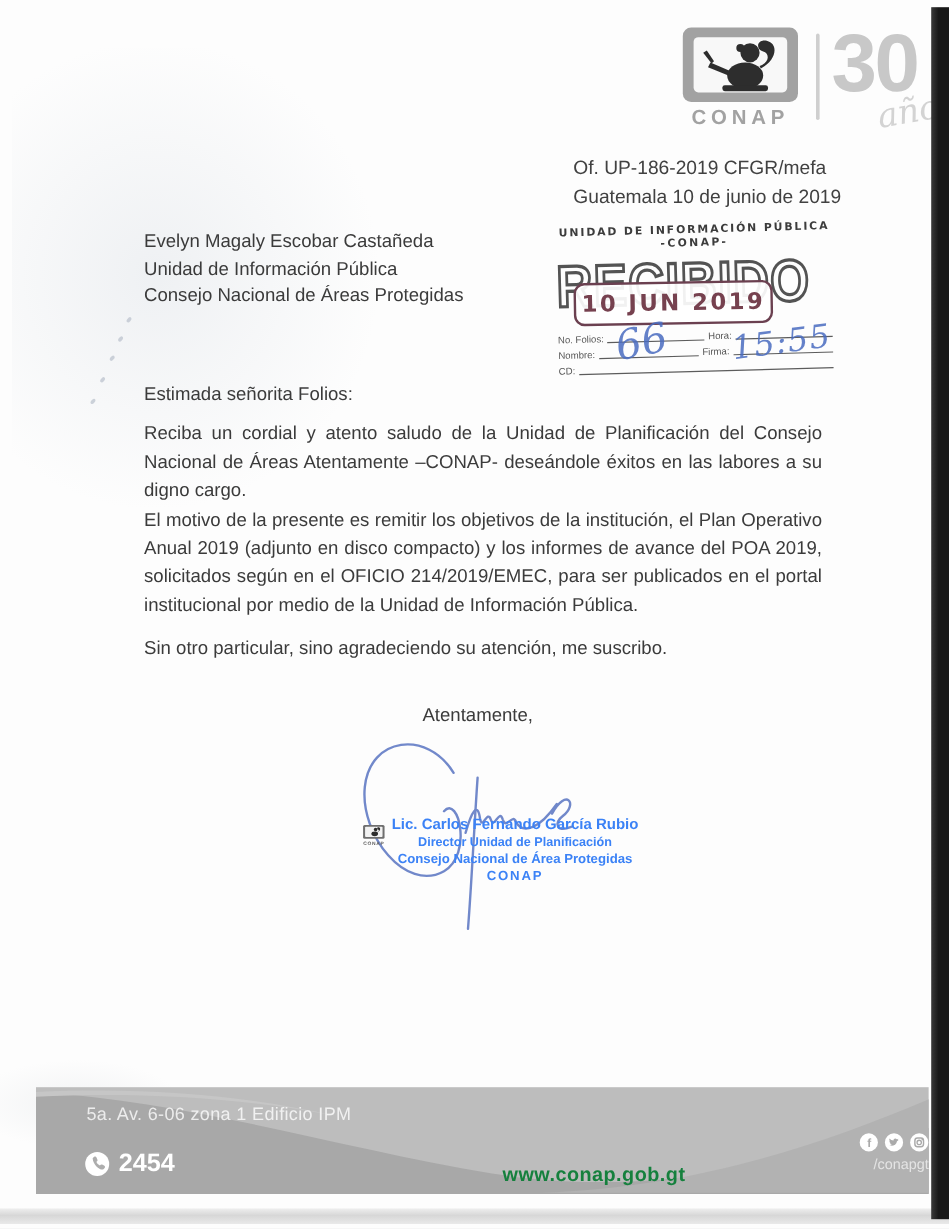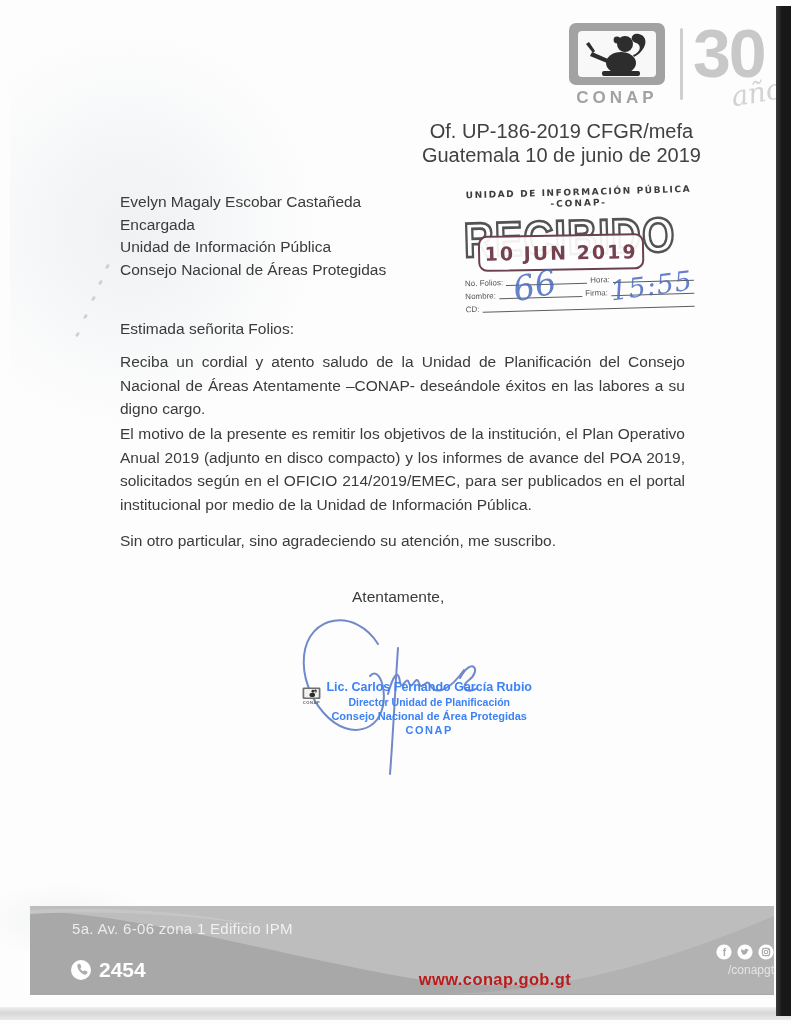--- a/index.html
+++ b/index.html
@@ -25,22 +25,22 @@
   
   .brand { position:absolute; left:566px; top:20px; display:flex; align-items:center; gap:10px; }
   .brand-divider { width:3px; height:72px; background:#cfcfcf; border-radius:2px; }
   .anniv { position:relative; width:100px; height:88px; }
   .anniv-num { position:absolute; left:0; top:-6px; font-size:68px; font-weight:bold;
     color:#c8c8c8; letter-spacing:-2px; }
   .anniv-word { position:absolute; right:-4px; bottom:0px; font-family:"DejaVu Serif", serif;
     font-style:italic; font-size:28px; color:#d3d3d3; transform:rotate(-10deg); }
 
   
-  .ref-block { position:absolute; right:90px; top:119px; text-align:center;
-    font-size:20px; line-height:24px; color:#414141; }
+  .ref-block { position:absolute; right:90px; top:129px; text-align:left;
+    font-size:16px; line-height:24px; color:#414141; }
 
   
   .recipient { position:absolute; left:120px; top:191px; font-size:15.5px; line-height:22.5px; }
 
   
   .stamp { position:absolute; left:464px; top:187px; width:232px; transform:rotate(-1.6deg);
     color:#3f3f3f; }
   .stamp-title { text-align:center; font-size:9px; font-weight:bold; letter-spacing:1.6px;
     font-family:"DejaVu Sans", sans-serif; color:#3c3c3c; }
   .stamp-sub { text-align:center; font-size:9px; font-weight:bold; letter-spacing:2px;
@@ -83,21 +83,21 @@
   .sig-org { font-size:11px; font-weight:bold; letter-spacing:1.5px; margin-top:2px; }
 
   
   .footer-band { position:absolute; left:30px; top:902px; width:772px; height:93px; }
   .footer-band svg.waves { position:absolute; left:0; top:0; }
   .f-address { position:absolute; left:42px; top:17px; font-size:15px; line-height:19px;
     color:rgba(255,255,255,.78); letter-spacing:.3px; }
   .f-phone { position:absolute; left:40px; top:56px; display:flex; align-items:center; gap:7px;
     color:#ffffff; font-weight:bold; font-size:21px; }
   .f-site { position:absolute; left:355px; top:68px; width:220px; text-align:center;
-    color:#b91c1c; font-weight:bold; font-size:16.5px; letter-spacing:.4px; }
+    color:#15803d; font-weight:bold; font-size:16.5px; letter-spacing:.4px; }
   .f-social { position:absolute; right:28px; top:42px; text-align:right; }
   .f-icons { display:flex; gap:5px; justify-content:flex-end; }
   .f-handle { margin-top:3px; font-size:12px; color:rgba(255,255,255,.65); }
 </style>
 </head>
 <body>
 
 <div class="page">
 
   <div class="smudge-a"></div>
@@ -132,21 +132,20 @@
     </div>
   </div>
 
   <div class="ref-block">
     <div>Of. UP-186-2019 CFGR/mefa</div>
     <div>Guatemala 10 de junio de 2019</div>
   </div>
 
   <div class="recipient">
     <div>Evelyn Magaly Escobar Castañeda</div>
-    <div>Encargada</div>
     <div>Unidad de Información Pública</div>
     <div>Consejo Nacional de Áreas Protegidas</div>
   </div>
 
   <div class="stamp">
     <div class="stamp-title">UNIDAD DE INFORMACIÓN PÚBLICA</div>
     <div class="stamp-sub">-CONAP-</div>
     <div class="stamp-word-wrap">
       <div class="stamp-word">RECIBIDO</div>
       <div class="stamp-datebox">

